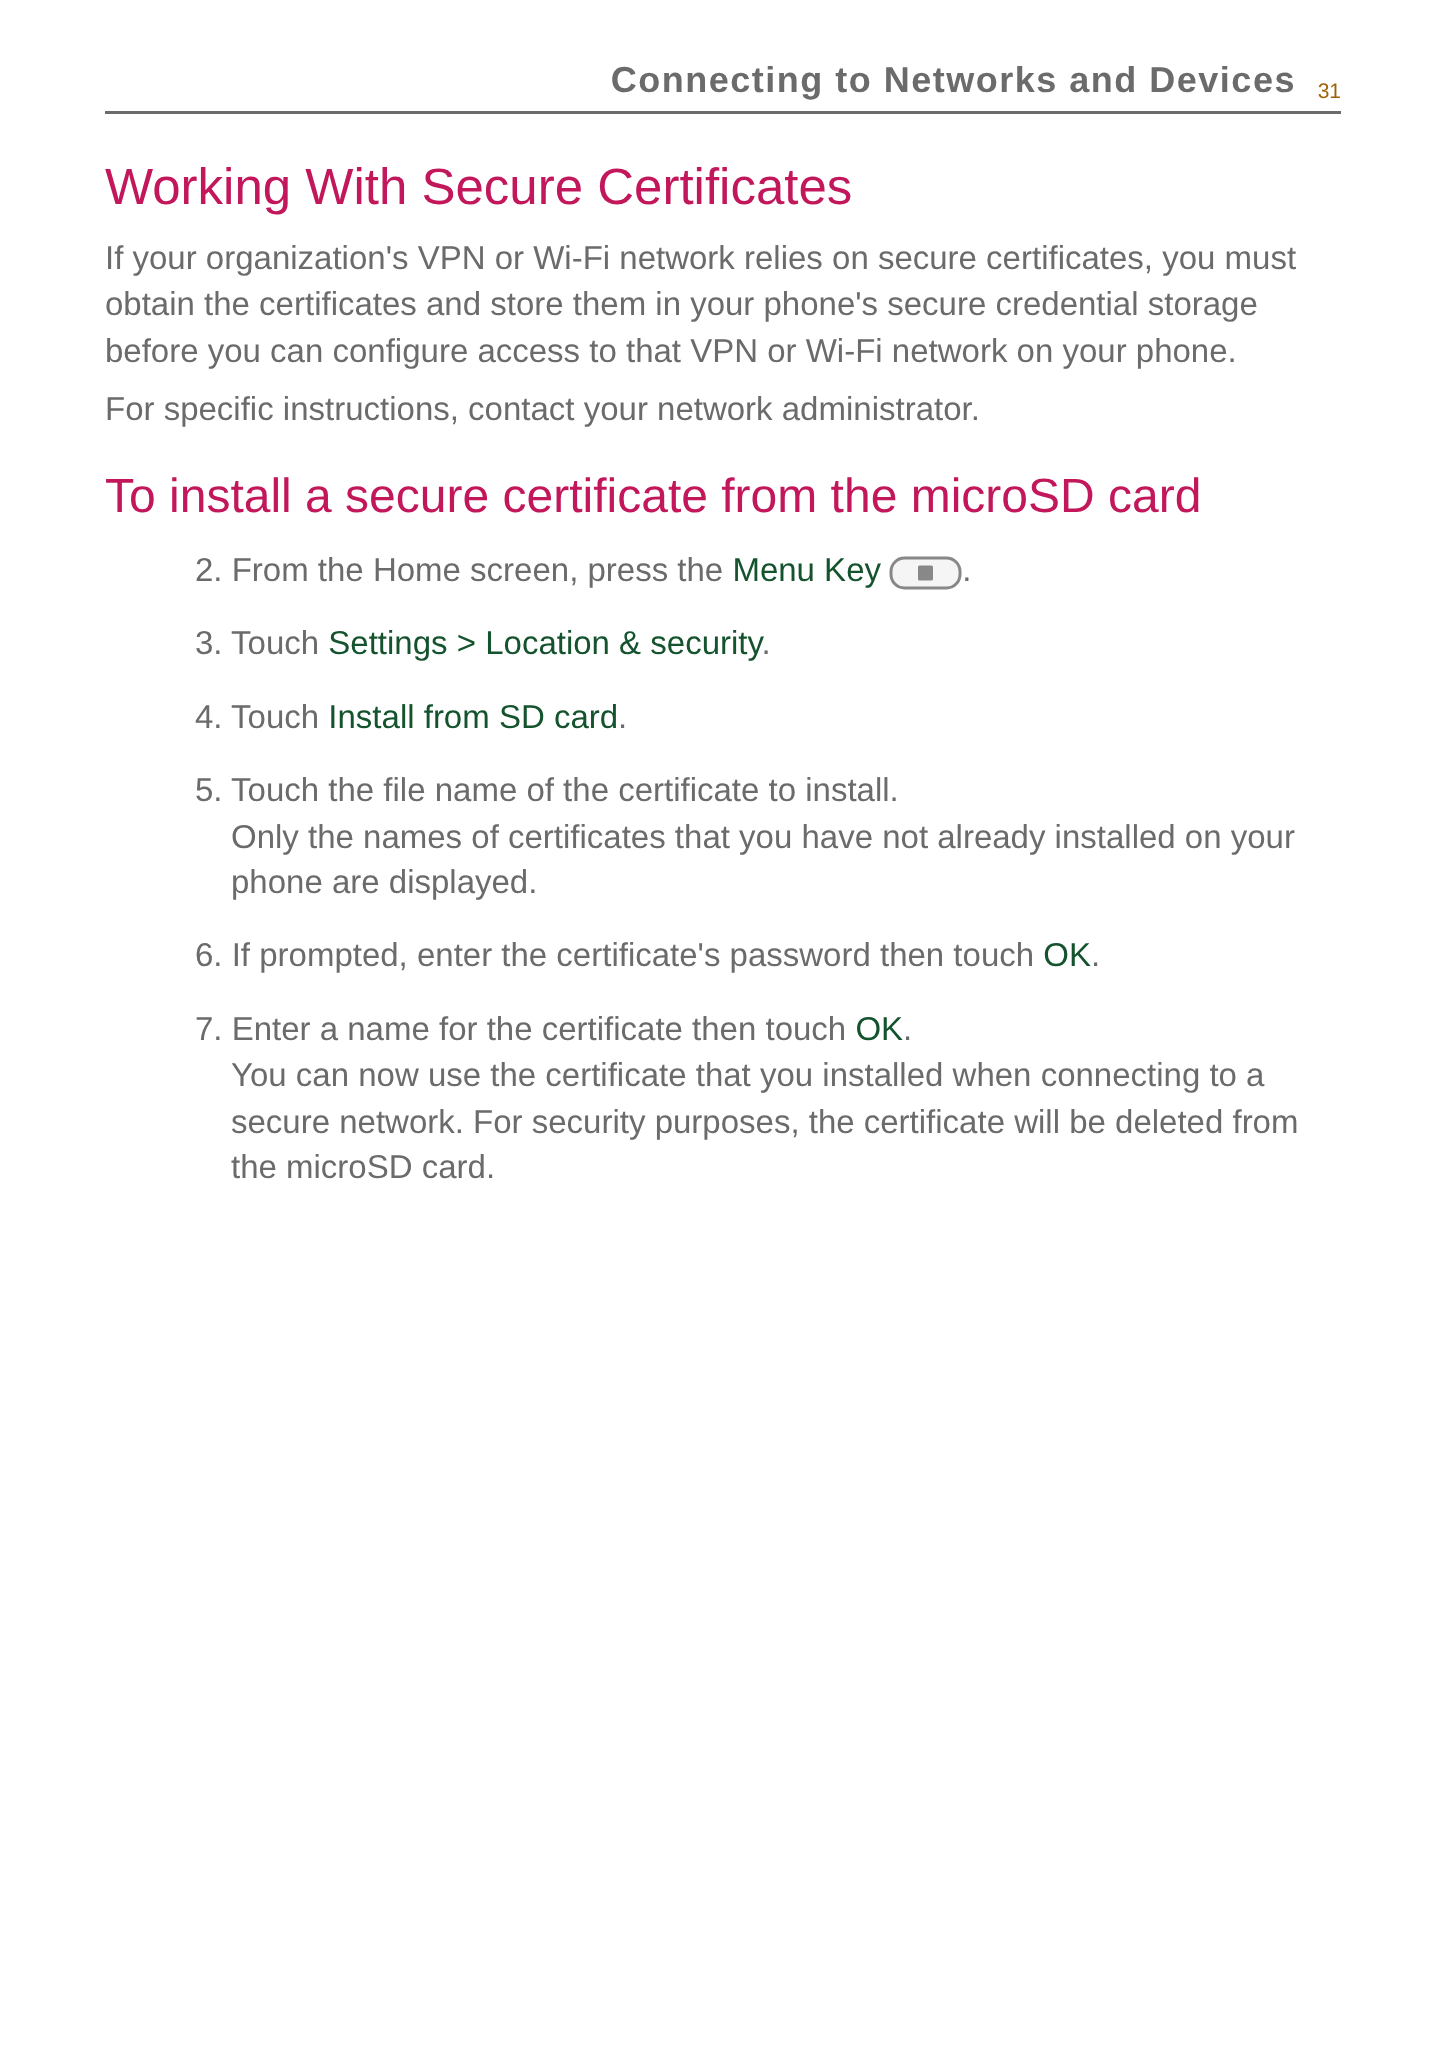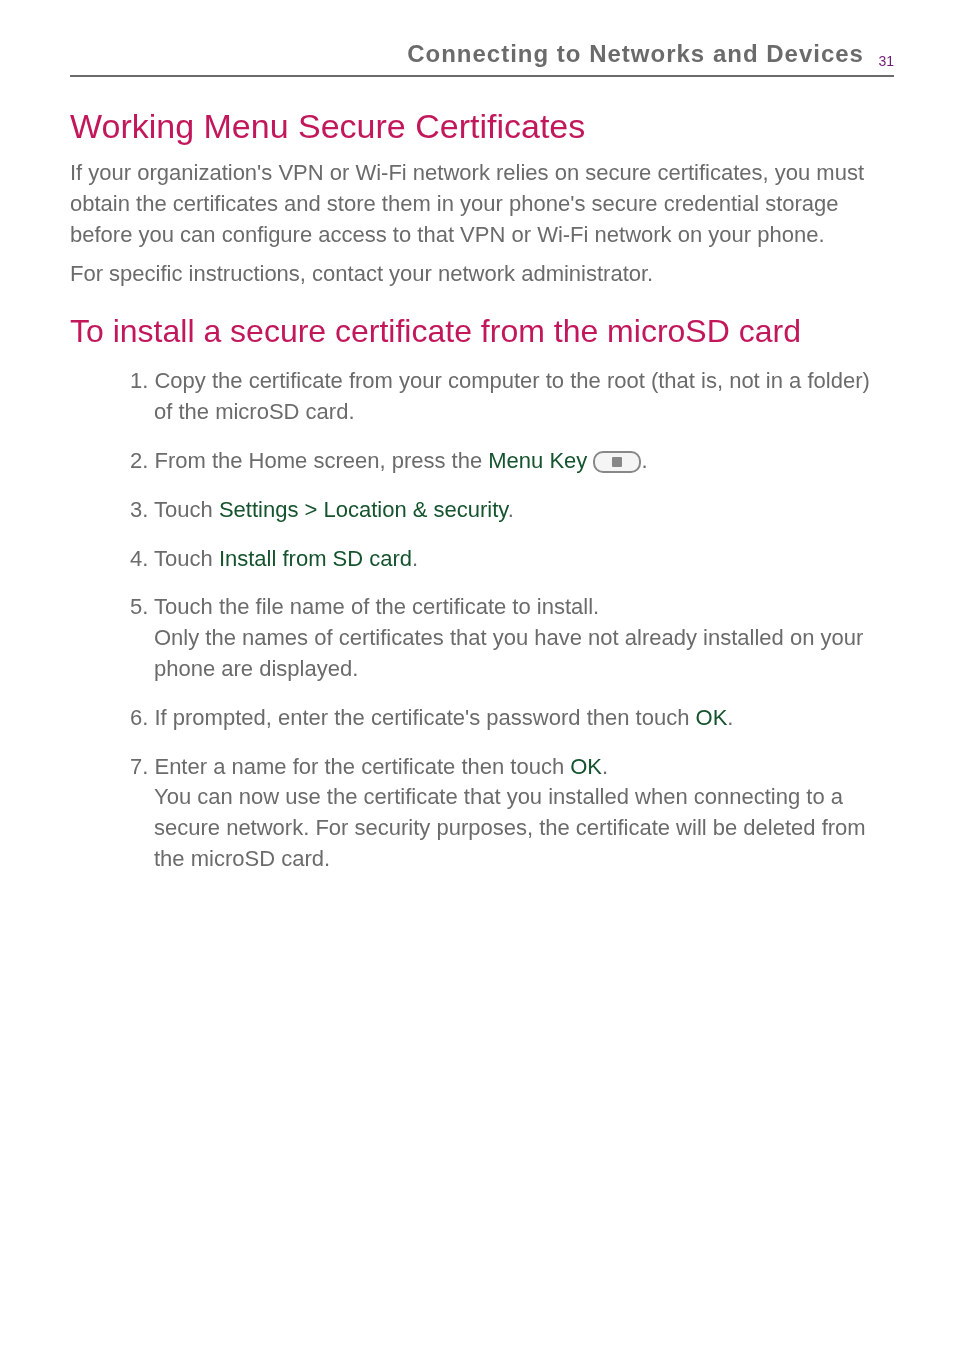--- a/index.html
+++ b/index.html
@@ -22,21 +22,21 @@
       text-align: right;
     }
     .header-title {
       font-weight: bold;
       font-size: 24px;
       color: #6b6b6b;
       letter-spacing: 1px;
     }
     .page-number {
       font-size: 14px;
-      color: #701a75;
+      color: #a16207;
       vertical-align: sub;
       margin-left: 10px;
     }
     .main-heading {
       color: #c2185b;
       font-size: 34px;
       font-weight: normal;
       margin-bottom: 12px;
     }
     .intro-text {
@@ -95,30 +95,29 @@
     }
   </style>
 </head>
 <body>
 
 <div class="header-bar">
   <span class="header-title">Connecting to Networks and Devices</span>
   <span class="page-number">31</span>
 </div>
 
-<h1 class="main-heading">Working Menu Secure Certificates</h1>
+<h1 class="main-heading">Working With Secure Certificates</h1>
 
 <p class="intro-text">If your organization's VPN or Wi-Fi network relies on secure certificates, you must obtain the certificates and store them in your phone's secure credential storage before you can configure access to that VPN or Wi-Fi network on your phone.</p>
 <p class="intro-text">For specific instructions, contact your network administrator.</p>
 
 <h2 class="sub-heading">To install a secure certificate from the microSD card</h2>
 
 <div class="step-list">
 
-  <p class="step">1. Copy the certificate from your computer to the root (that is, not in a folder) of the microSD card.</p>
 
   <p class="step">
     <span>2. From the Home screen, press the </span><span class="bold-text">Menu Key </span><span class="menu-key-icon"></span><span>.</span>
   </p>
 
   <p class="step">
     <span>3. Touch </span><span class="bold-text">Settings &gt; Location &amp; security</span><span>.</span>
   </p>
 
   <p class="step">

